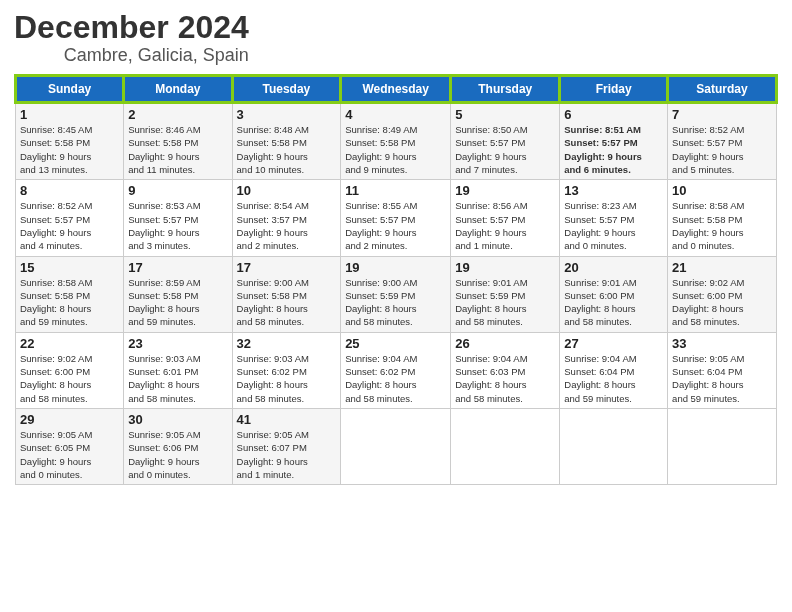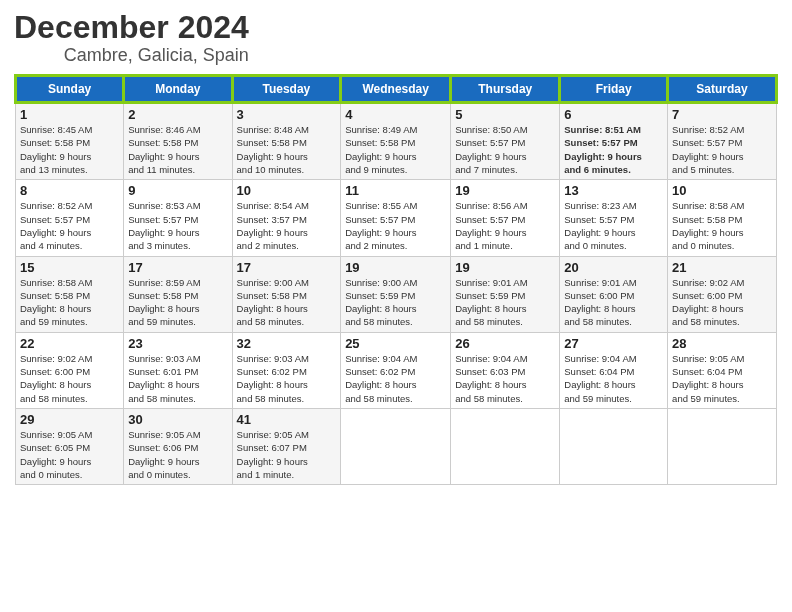--- a/index.html
+++ b/index.html
@@ -226,21 +226,21 @@
 Daylight: 8 hours
 and 58 minutes.</span></td>
           <td><span class="day-num">26</span><span class="day-info" style="white-space: pre-line;">Sunrise: 9:04 AM
 Sunset: 6:03 PM
 Daylight: 8 hours
 and 58 minutes.</span></td>
           <td><span class="day-num">27</span><span class="day-info" style="white-space: pre-line;">Sunrise: 9:04 AM
 Sunset: 6:04 PM
 Daylight: 8 hours
 and 59 minutes.</span></td>
-          <td><span class="day-num">28</span><span class="day-info" style="white-space: pre-line;">Sunrise: 9:05 AM
+          <td><span class="day-num">33</span><span class="day-info" style="white-space: pre-line;">Sunrise: 9:05 AM
 Sunset: 6:04 PM
 Daylight: 8 hours
 and 59 minutes.</span></td>
         </tr>
         <tr>
           <td><span class="day-num">29</span><span class="day-info" style="white-space: pre-line;">Sunrise: 9:05 AM
 Sunset: 6:05 PM
 Daylight: 9 hours
 and 0 minutes.</span></td>
           <td><span class="day-num">30</span><span class="day-info" style="white-space: pre-line;">Sunrise: 9:05 AM

